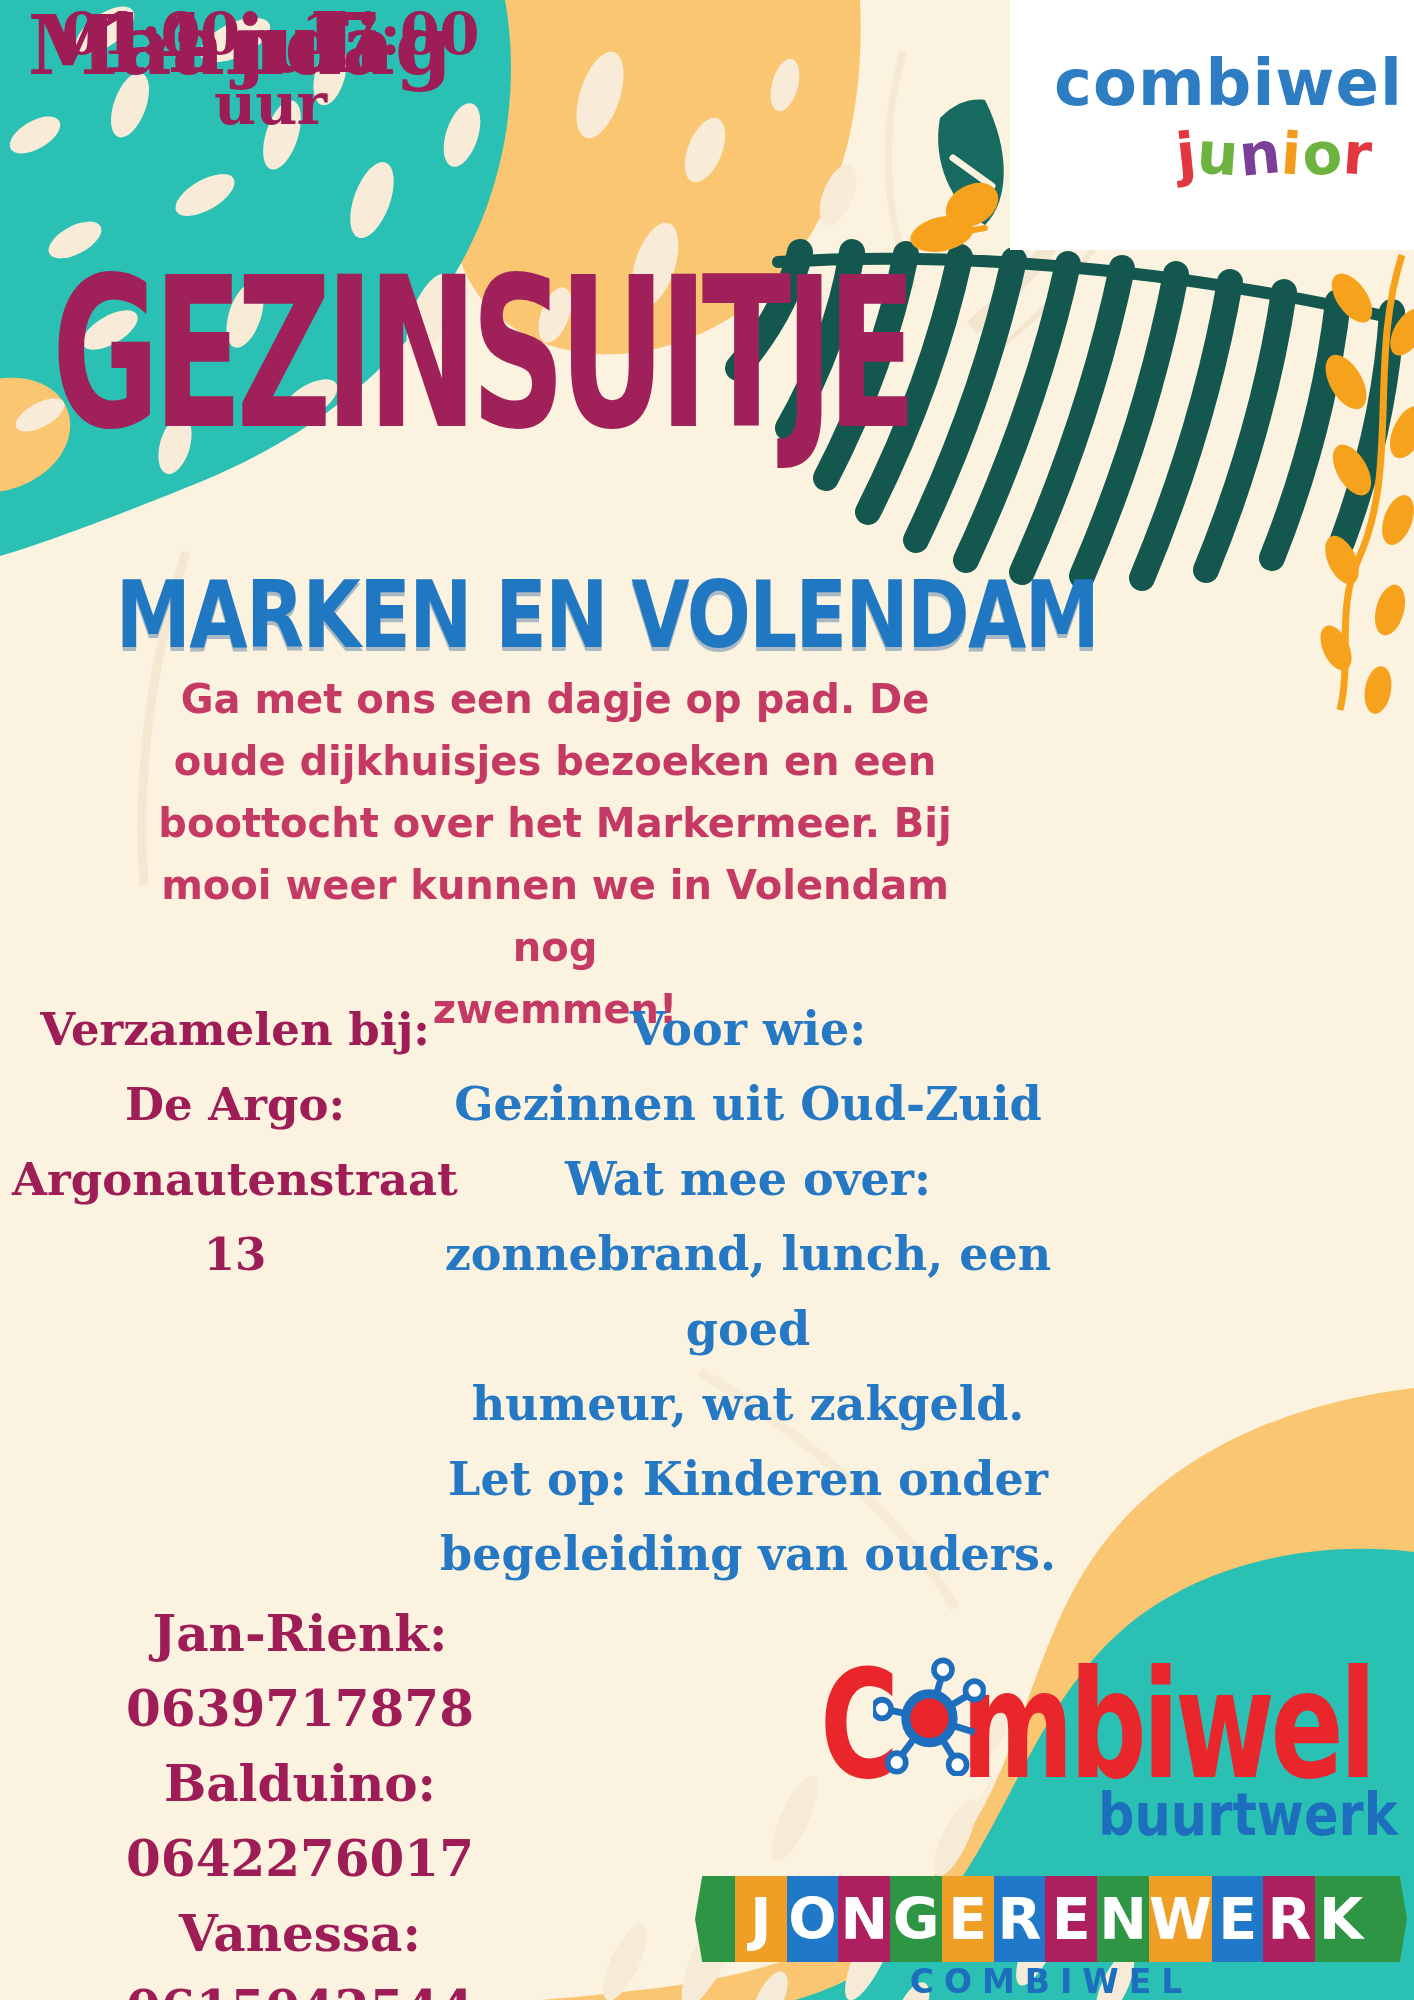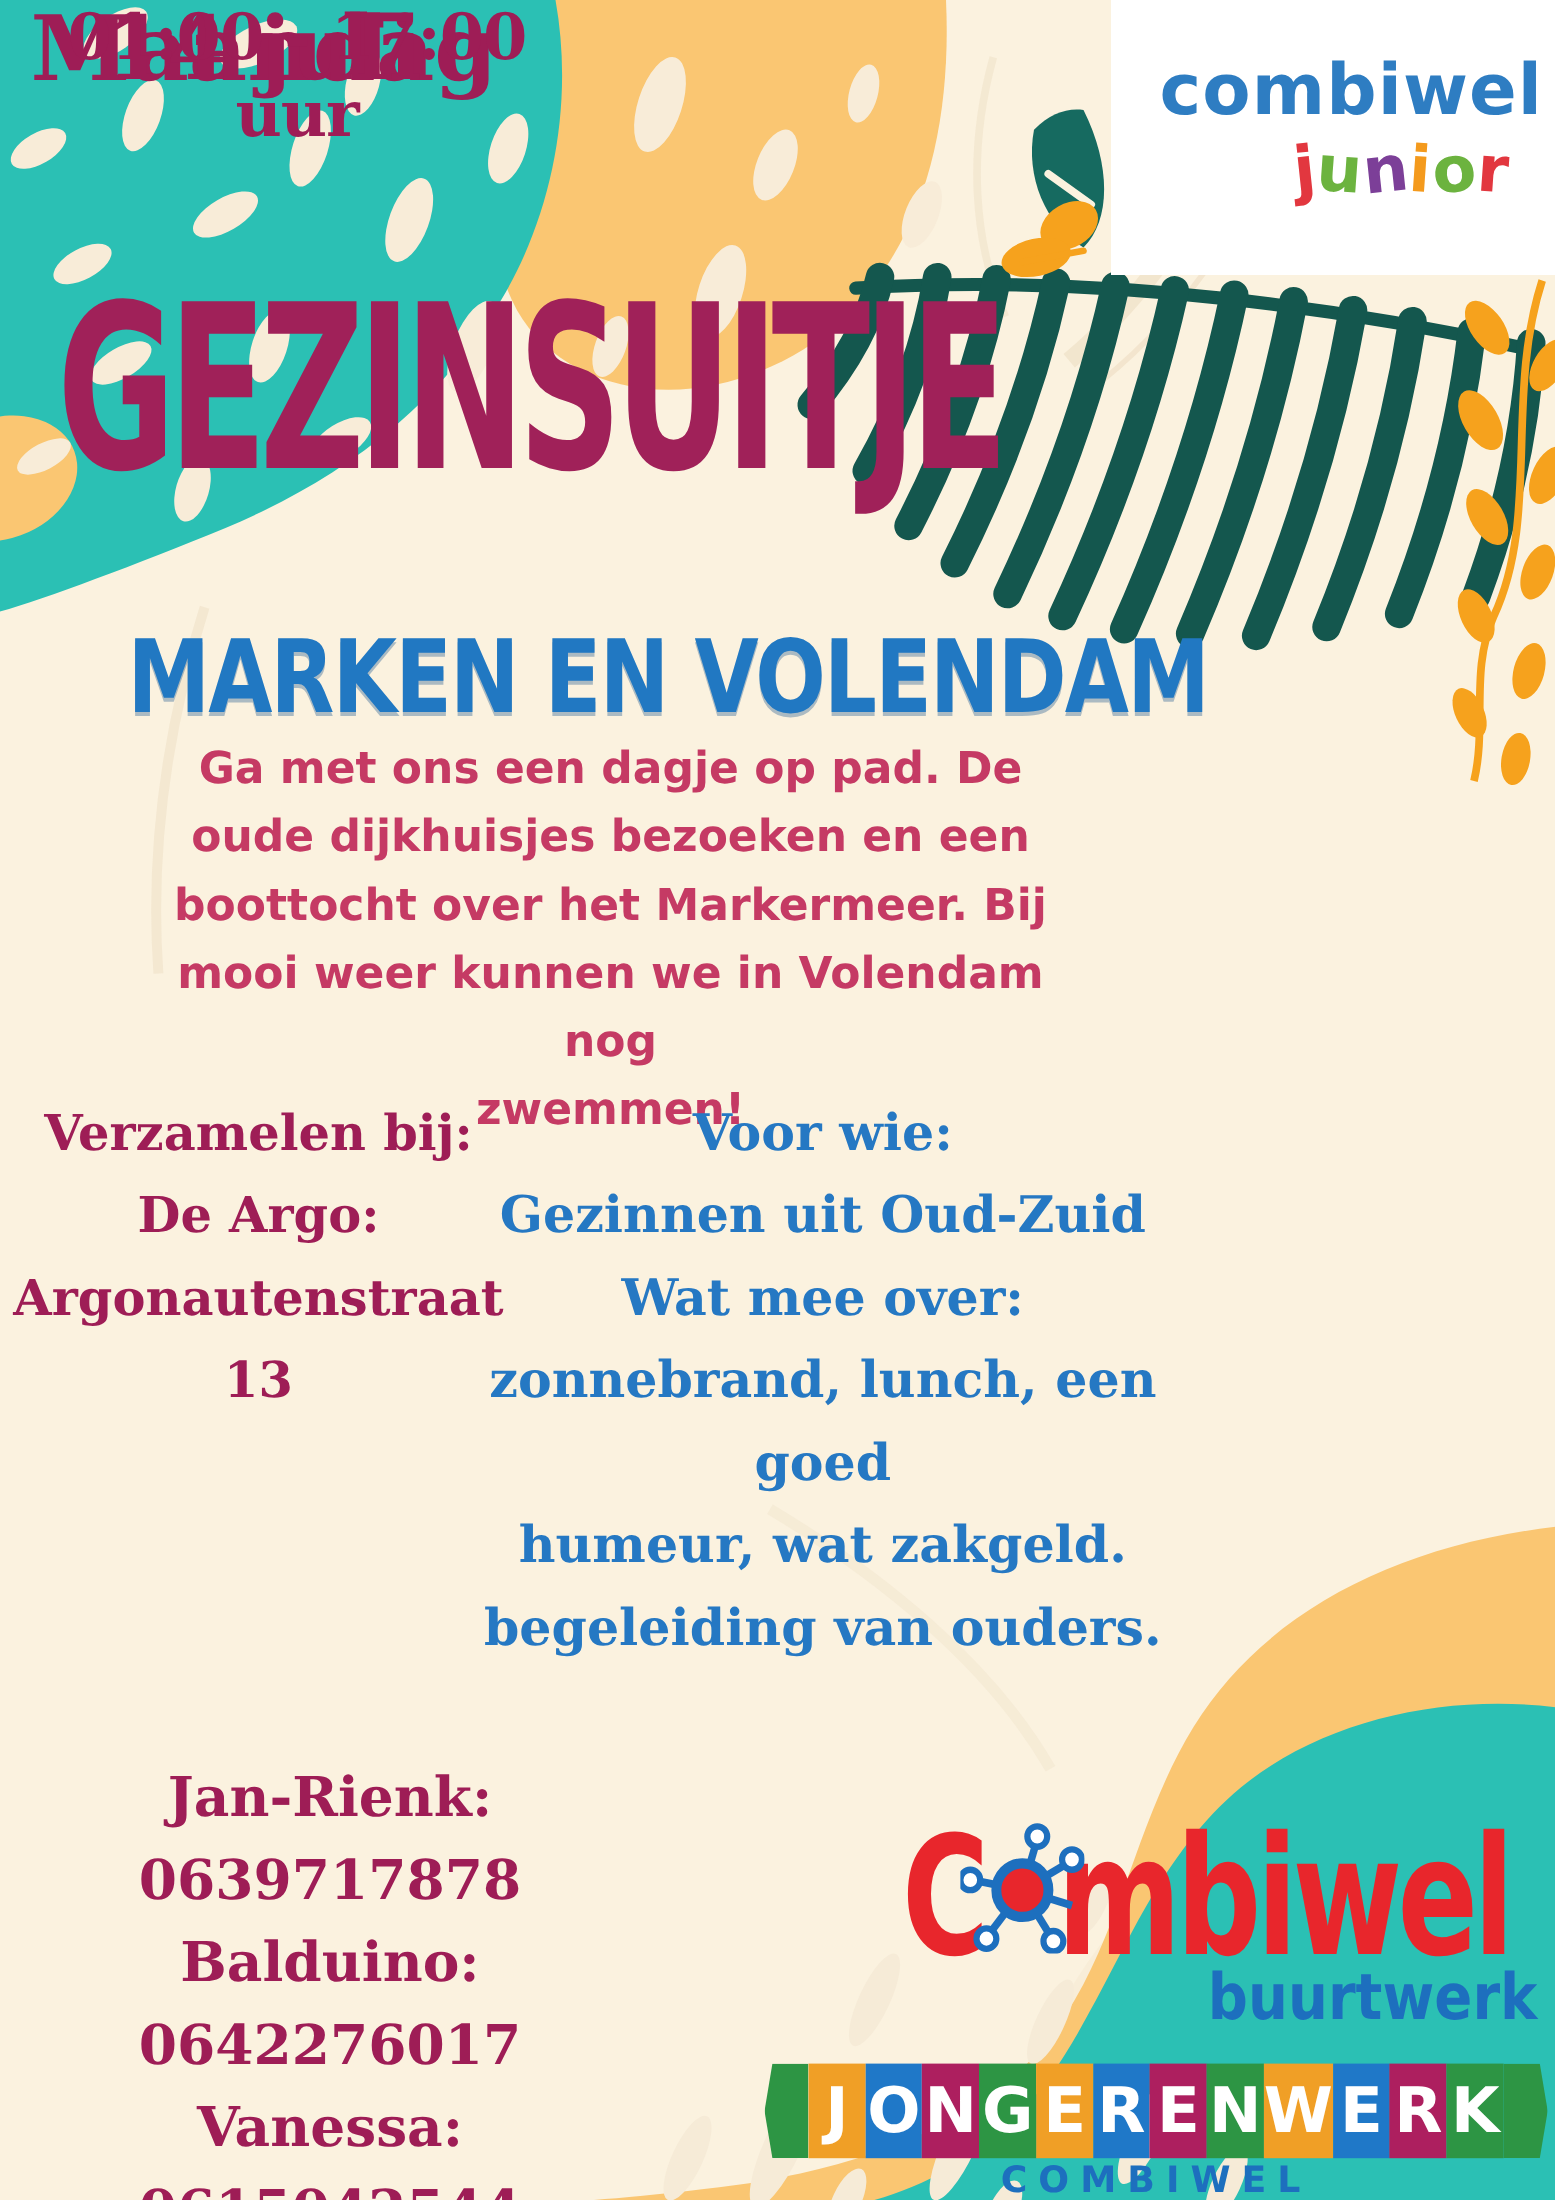--- a/index.html
+++ b/index.html
@@ -192,20 +192,21 @@
     <div>De Argo:</div>
     <div>Argonautenstraat 13</div>
   </div>
 
   <div class="txt slab info">
     <div>Voor wie:</div>
     <div>Gezinnen uit Oud-Zuid</div>
     <div>Wat mee over:</div>
     <div>zonnebrand, lunch,  een goed</div>
     <div>humeur, wat zakgeld.</div>
+    <div>Let op: Kinderen onder</div>
     <div>begeleiding van ouders.</div>
   </div>
 
   <div class="txt slab signup">
     <div>Jan-Rienk: 0639717878</div>
     <div>Balduino: 0642276017</div>
     <div>Vanessa: 0615042544</div>
   </div>
 
   <div class="bw-row">

